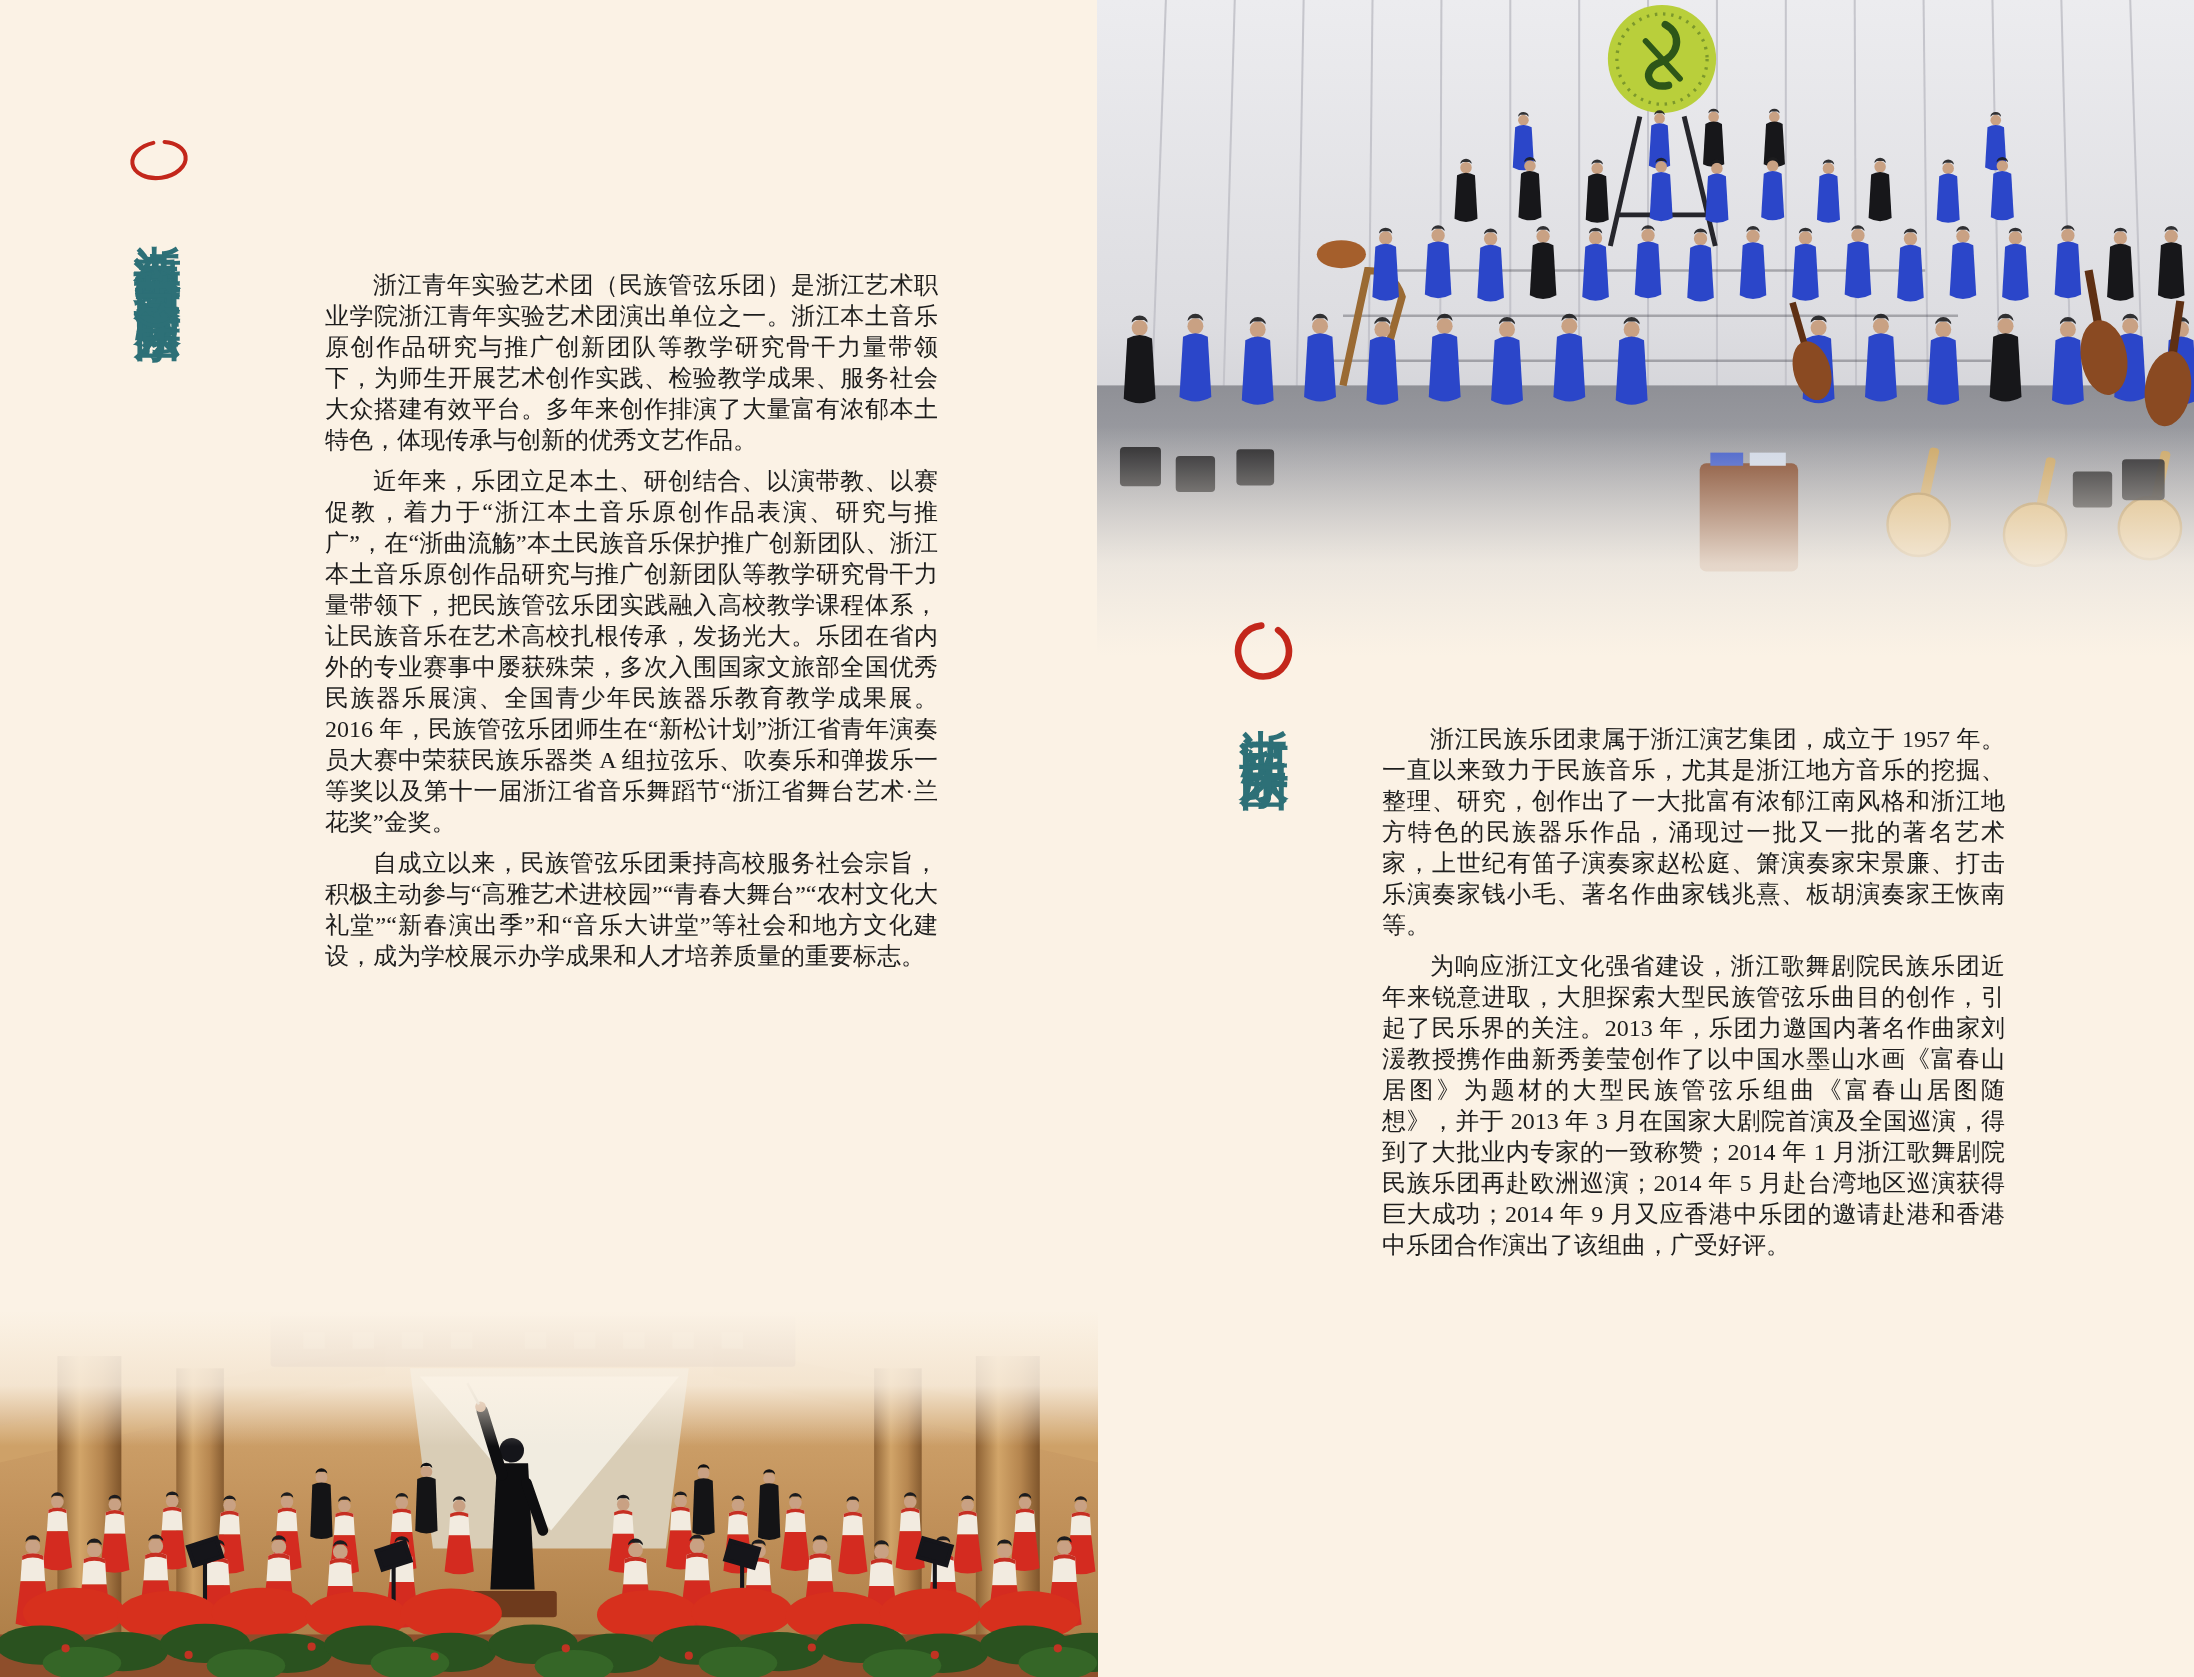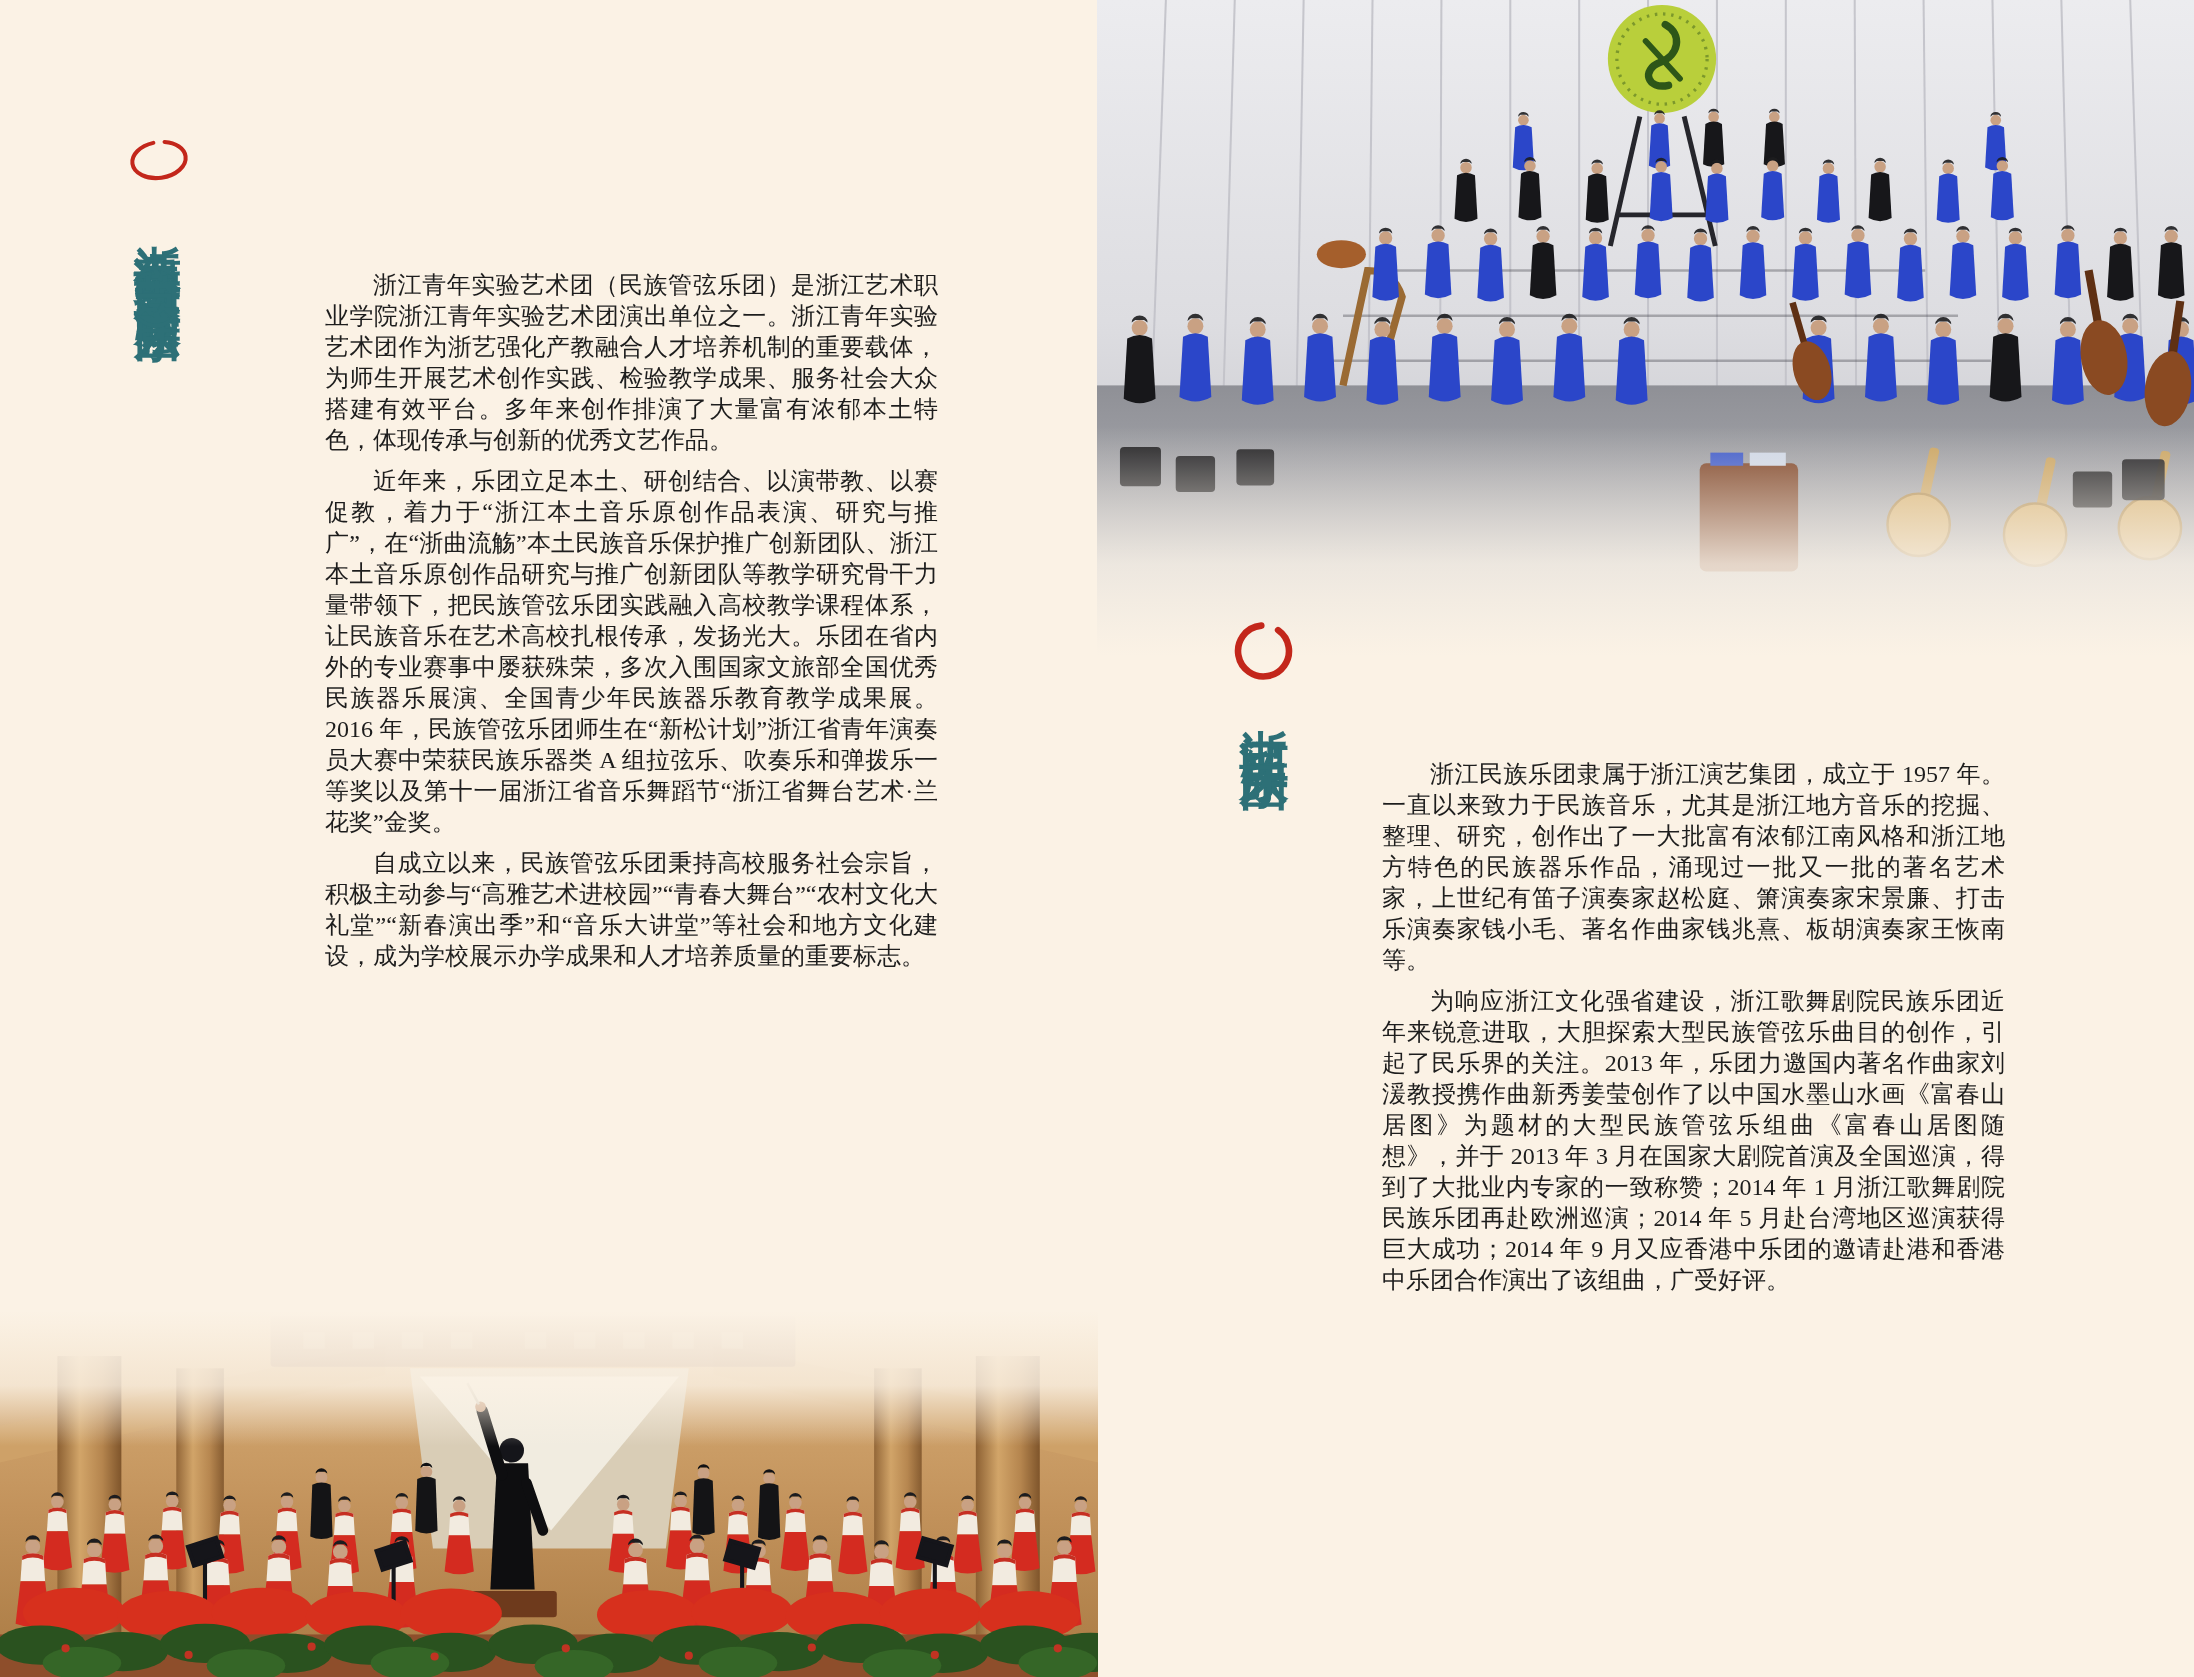--- a/index.html
+++ b/index.html
@@ -28,21 +28,21 @@
     font-weight:700;
     margin:0;
     white-space:nowrap;
   }
   .vtitle-left{left:120px;top:207px;font-size:47px;letter-spacing:4.9px;line-height:75px;}
   .vtitle-right{left:1225px;top:690px;font-size:49px;letter-spacing:7.4px;line-height:79px;}
 
   
   .body-col{position:absolute;color:#1d1d1d;}
   .body-left{left:325px;top:270px;width:613px;}
-  .body-right{left:1382px;top:759px;width:623px;}
+  .body-right{left:1382px;top:724px;width:623px;}
   .body-col p{
     margin:0 0 9.8px 0;
     font-size:24px;
     line-height:31px;
     text-align:justify;
     text-indent:2em;
   }
 </style>
 </head>
 <body>
@@ -53,21 +53,21 @@
 
     <div class="ornament-left">
       <svg width="66" height="52" viewBox="0 0 80 64">
         <ellipse cx="40" cy="32" rx="33" ry="22" fill="none" stroke="#c3271b" stroke-width="5" stroke-linecap="round" stroke-dasharray="126 14" transform="rotate(-8 40 32)"></ellipse>
       </svg>
     </div>
 
     <h1 class="vtitle vtitle-left">浙江青年实验艺术团（民族管弦乐团）</h1>
 
     <div class="body-col body-left">
-      <p>浙江青年实验艺术团（民族管弦乐团）是浙江艺术职业学院浙江青年实验艺术团演出单位之一。浙江青年实验艺术团作为浙艺强化产教融合人才培养机制的重要载体，为师生开展艺术创作实践、检验教学成果、服务社会大众搭建有效平台。多年来创作排演了大量富有浓郁本土特色，体现传承与创新的优秀文艺作品。</p>
+      <p>浙江青年实验艺术团（民族管弦乐团）是浙江艺术职业学院浙江青年实验艺术团演出单位之一。浙江本土音乐原创作品研究与推广创新团队等教学研究骨干力量带领下，为师生开展艺术创作实践、检验教学成果、服务社会大众搭建有效平台。多年来创作排演了大量富有浓郁本土特色，体现传承与创新的优秀文艺作品。</p>
       <p>近年来，乐团立足本土、研创结合、以演带教、以赛促教，着力于“浙江本土音乐原创作品表演、研究与推广”，在“浙曲流觞”本土民族音乐保护推广创新团队、浙江本土音乐原创作品研究与推广创新团队等教学研究骨干力量带领下，把民族管弦乐团实践融入高校教学课程体系，让民族音乐在艺术高校扎根传承，发扬光大。乐团在省内外的专业赛事中屡获殊荣，多次入围国家文旅部全国优秀民族器乐展演、全国青少年民族器乐教育教学成果展。2016 年，民族管弦乐团师生在“新松计划”浙江省青年演奏员大赛中荣获民族乐器类 A 组拉弦乐、吹奏乐和弹拨乐一等奖以及第十一届浙江省音乐舞蹈节“浙江省舞台艺术·兰花奖”金奖。</p>
       <p>自成立以来，民族管弦乐团秉持高校服务社会宗旨，积极主动参与“高雅艺术进校园”“青春大舞台”“农村文化大礼堂”“新春演出季”和“音乐大讲堂”等社会和地方文化建设，成为学校展示办学成果和人才培养质量的重要标志。</p>
     </div>
 
     <figure class="photo-bottom">
       <svg viewBox="0 0 1339 447" preserveAspectRatio="none">
         <defs>
           <linearGradient id="woodG" x1="0" y1="0" x2="0" y2="1">
             <stop offset="0" stop-color="#dcb37c"></stop>
               <stop offset=".55" stop-color="#c2925b"></stop>

